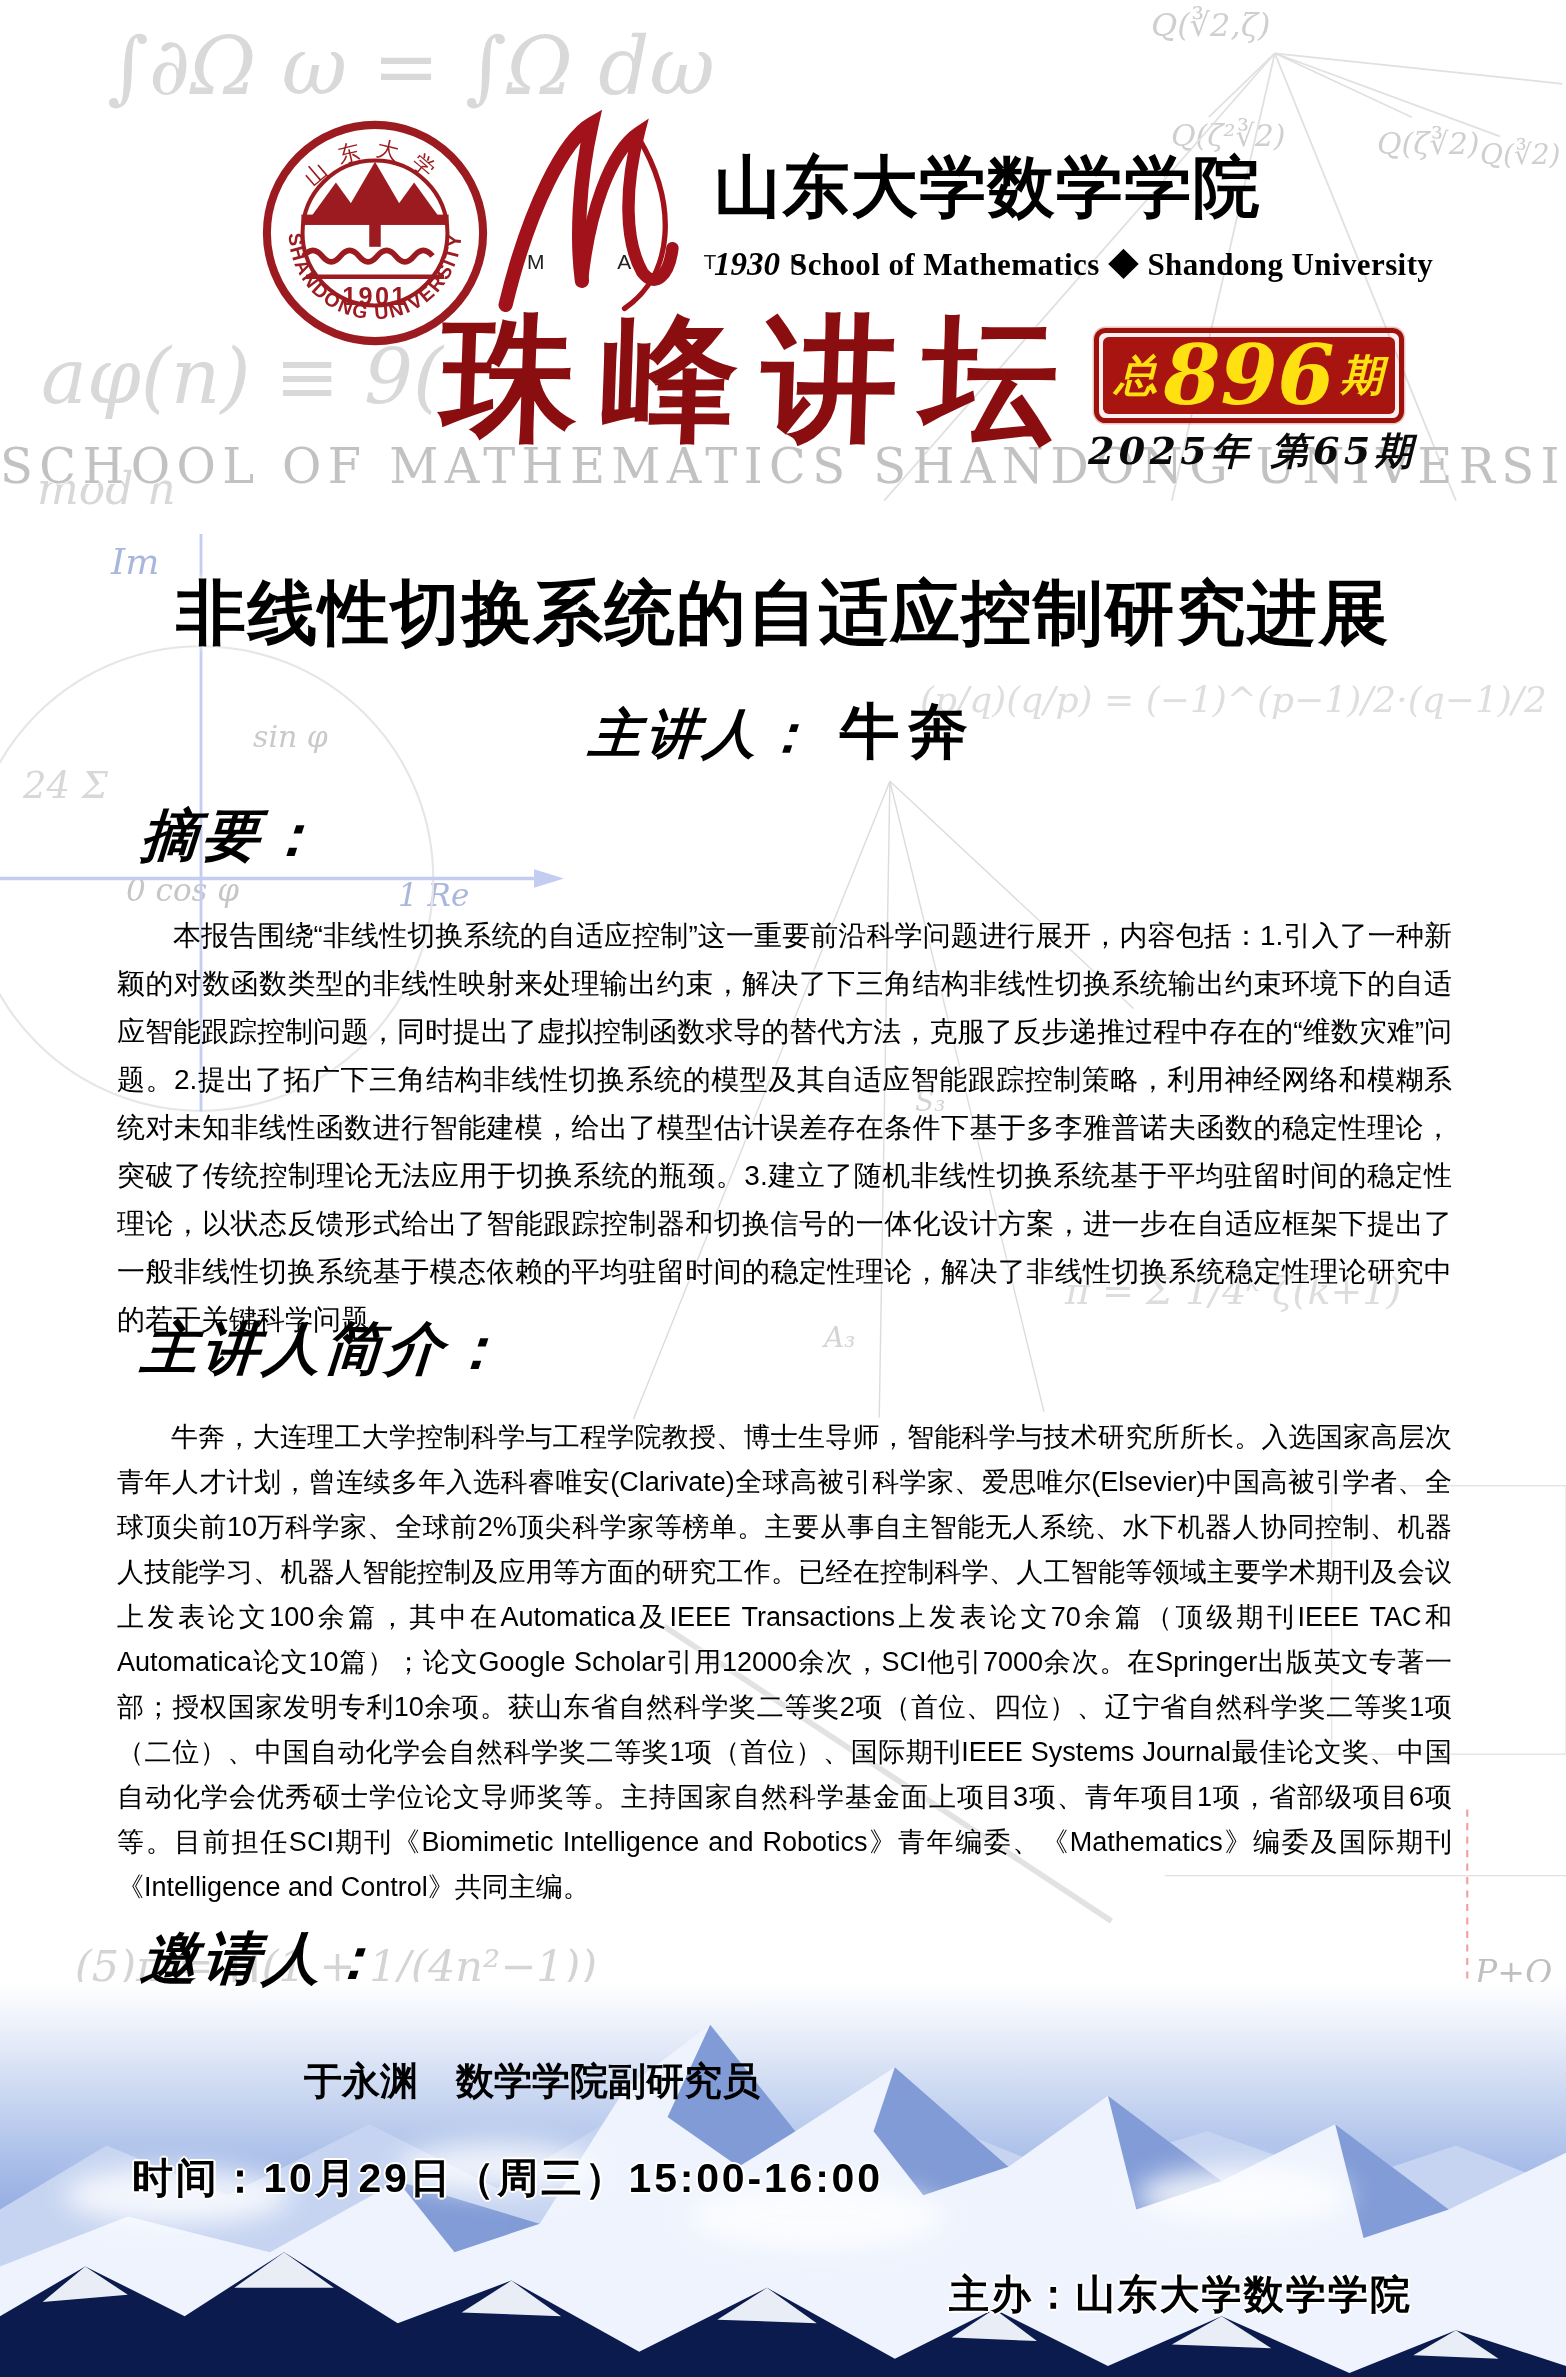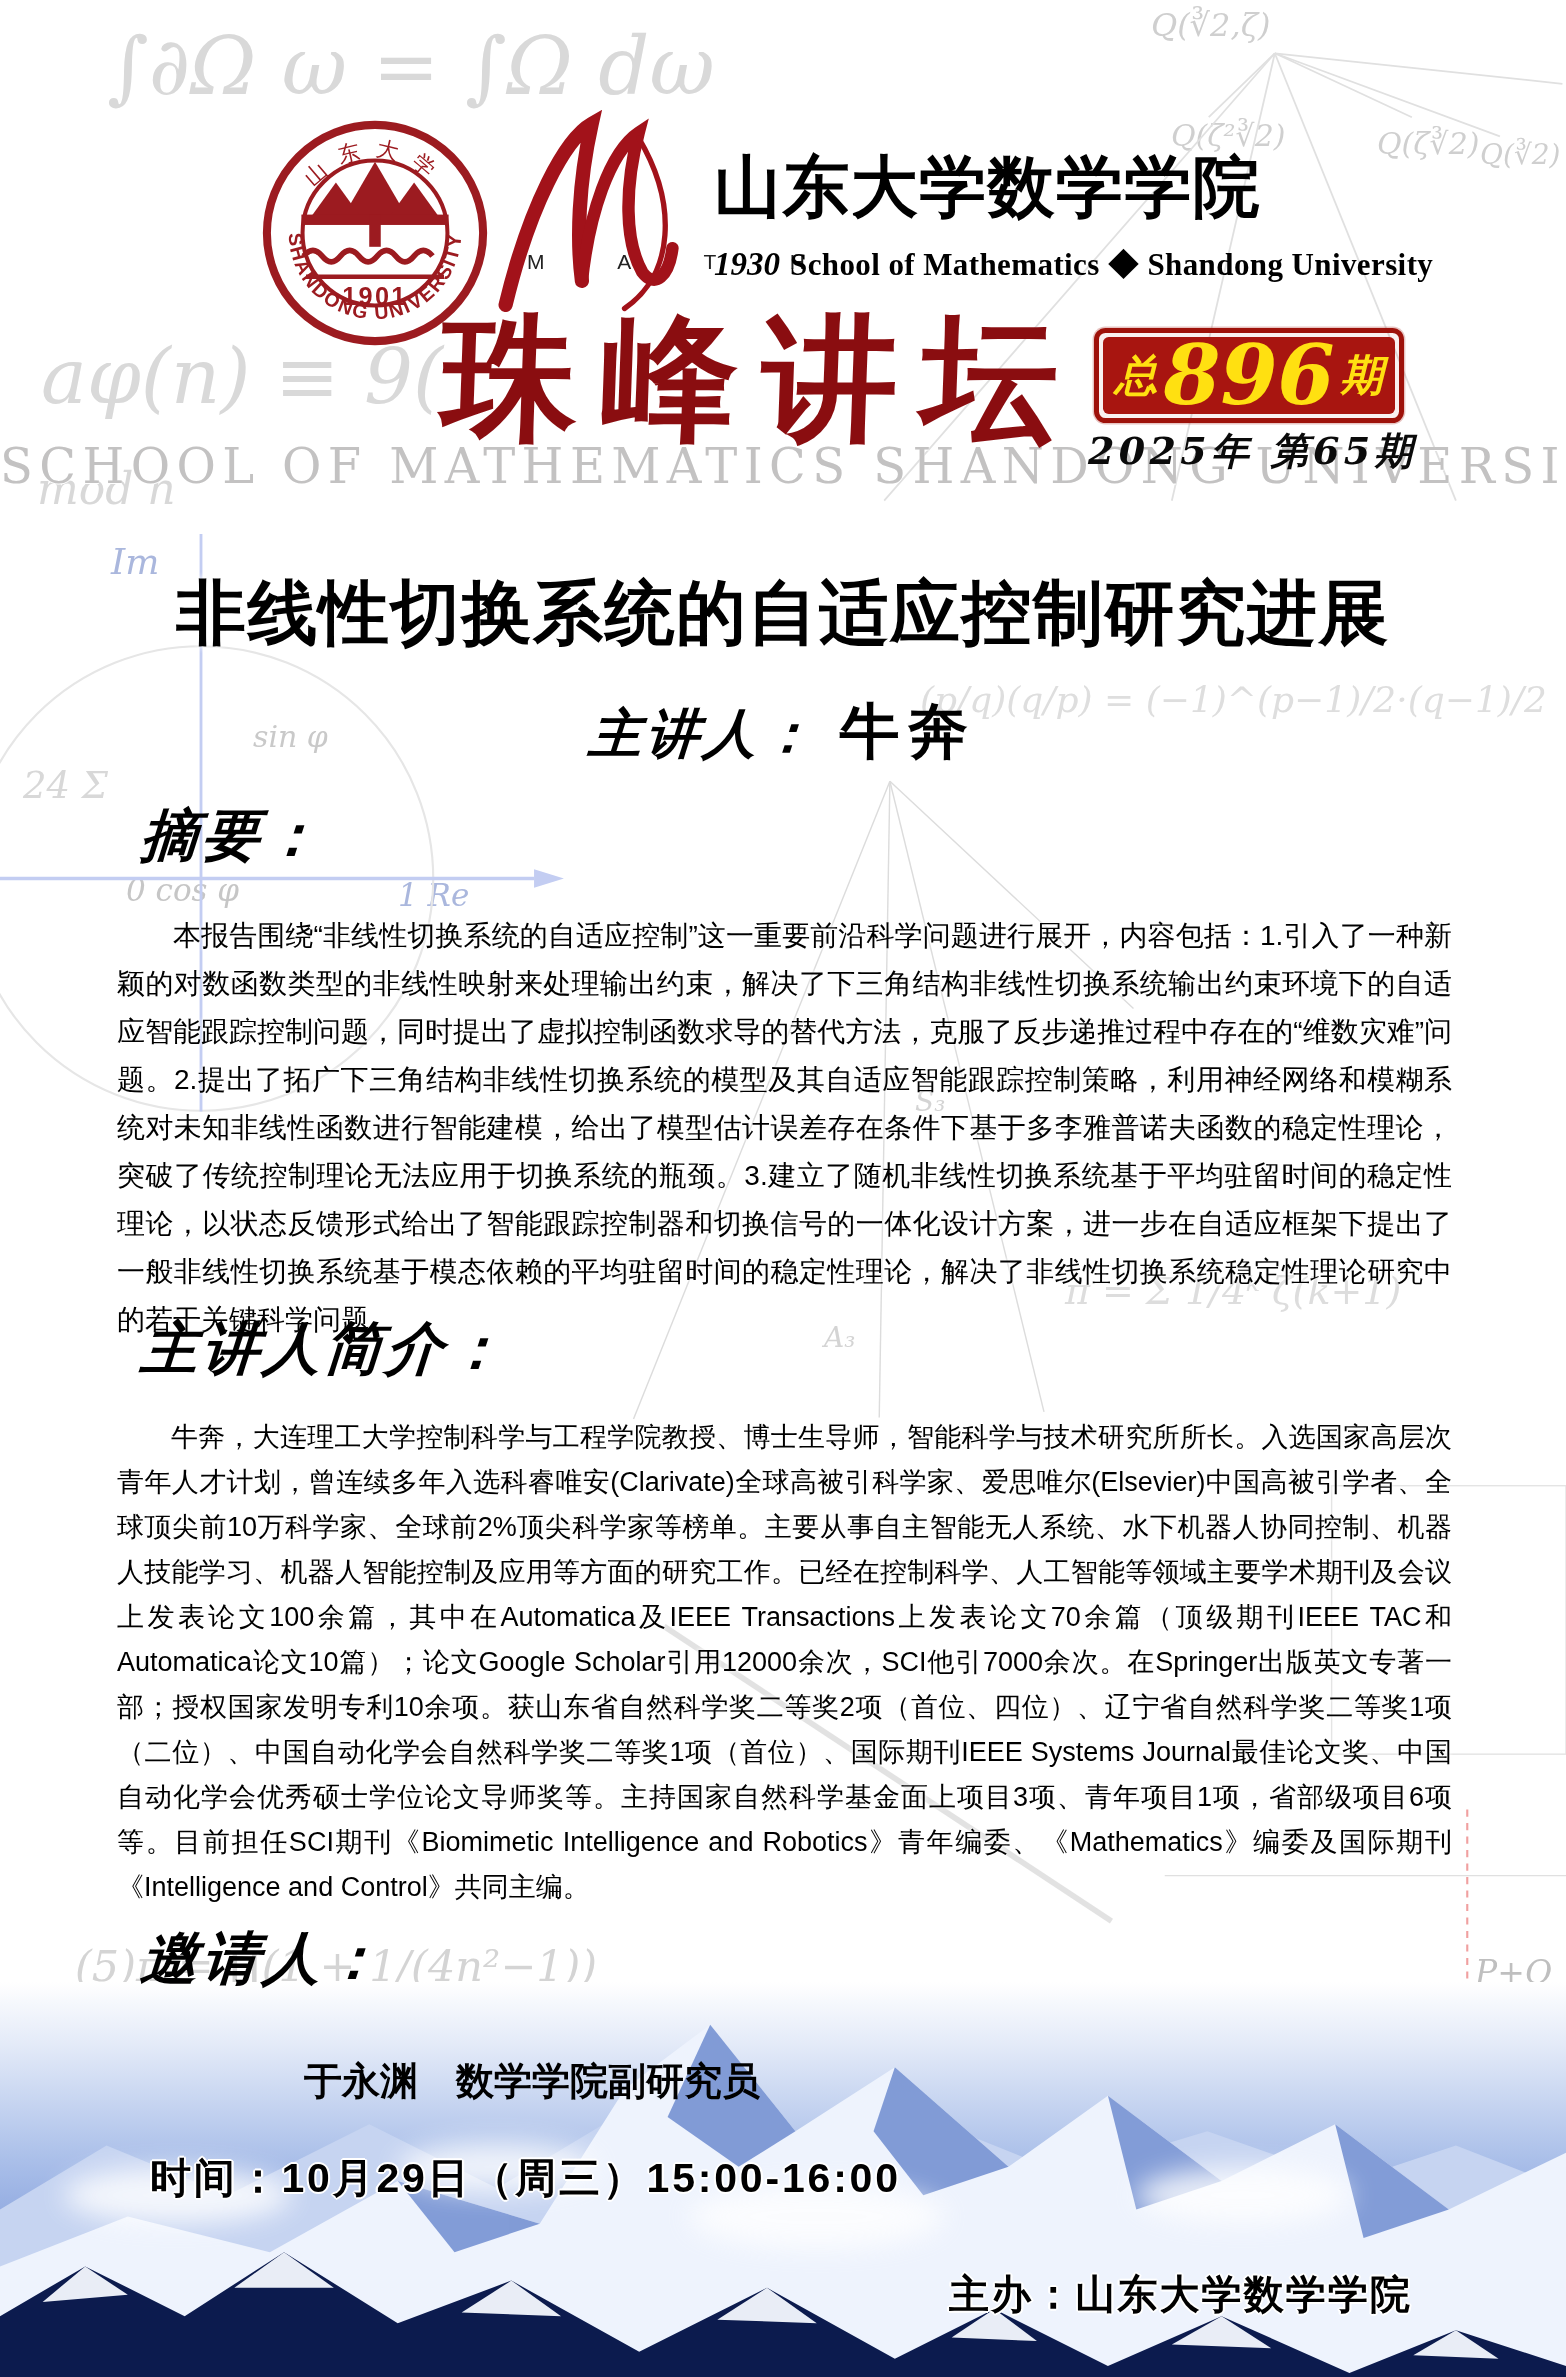--- a/index.html
+++ b/index.html
@@ -74,21 +74,21 @@
         text-indent:2em;text-shadow:0 0 4.3px #fff,0 0 4.3px #fff;}
   .abstract-body{top:912px;font-size:28px;line-height:48px;}
   .bio-body{top:1415px;font-size:27px;line-height:45px;}
   .inviter-line{position:absolute;left:304px;top:2056px;z-index:4;font-size:38px;font-weight:700;}
   
   .footer{position:absolute;left:0;top:1982px;width:1566px;height:396px;z-index:2;
         background:linear-gradient(180deg,#ffffff 0%,#e3eaf8 16%,#aabfe9 45%,#7b97d9 75%,#6f8bd2 100%);}
   .footer svg{position:absolute;inset:0;}
   .outlined{text-shadow:2.1px 0 0 #fff,-2.1px 0 0 #fff,0 2.1px 0 #fff,0 -2.1px 0 #fff,
             1.4px 1.4px 0 #fff,-1.4px 1.4px 0 #fff,1.4px -1.4px 0 #fff,-1.4px -1.4px 0 #fff;}
-  .time-line{position:absolute;left:132px;top:2151px;z-index:5;font-size:41px;font-weight:900;letter-spacing:2.8px;margin-left:18px;}
+  .time-line{position:absolute;left:132px;top:2151px;z-index:5;font-size:41px;font-weight:900;letter-spacing:2.8px;}
   .venue-line{position:absolute;left:132px;top:2230px;z-index:5;font-size:41px;font-weight:900;letter-spacing:2.8px;}
   .organizer-line{position:absolute;left:949px;top:2267px;z-index:5;font-size:40px;font-weight:900;letter-spacing:2.1px;}
 </style>
 </head>
 <body>
 
 <div class="poster">
 
   <div class="wm-layer">
       <span class="wm wm-1">∫∂Ω ω = ∫Ω dω</span>

